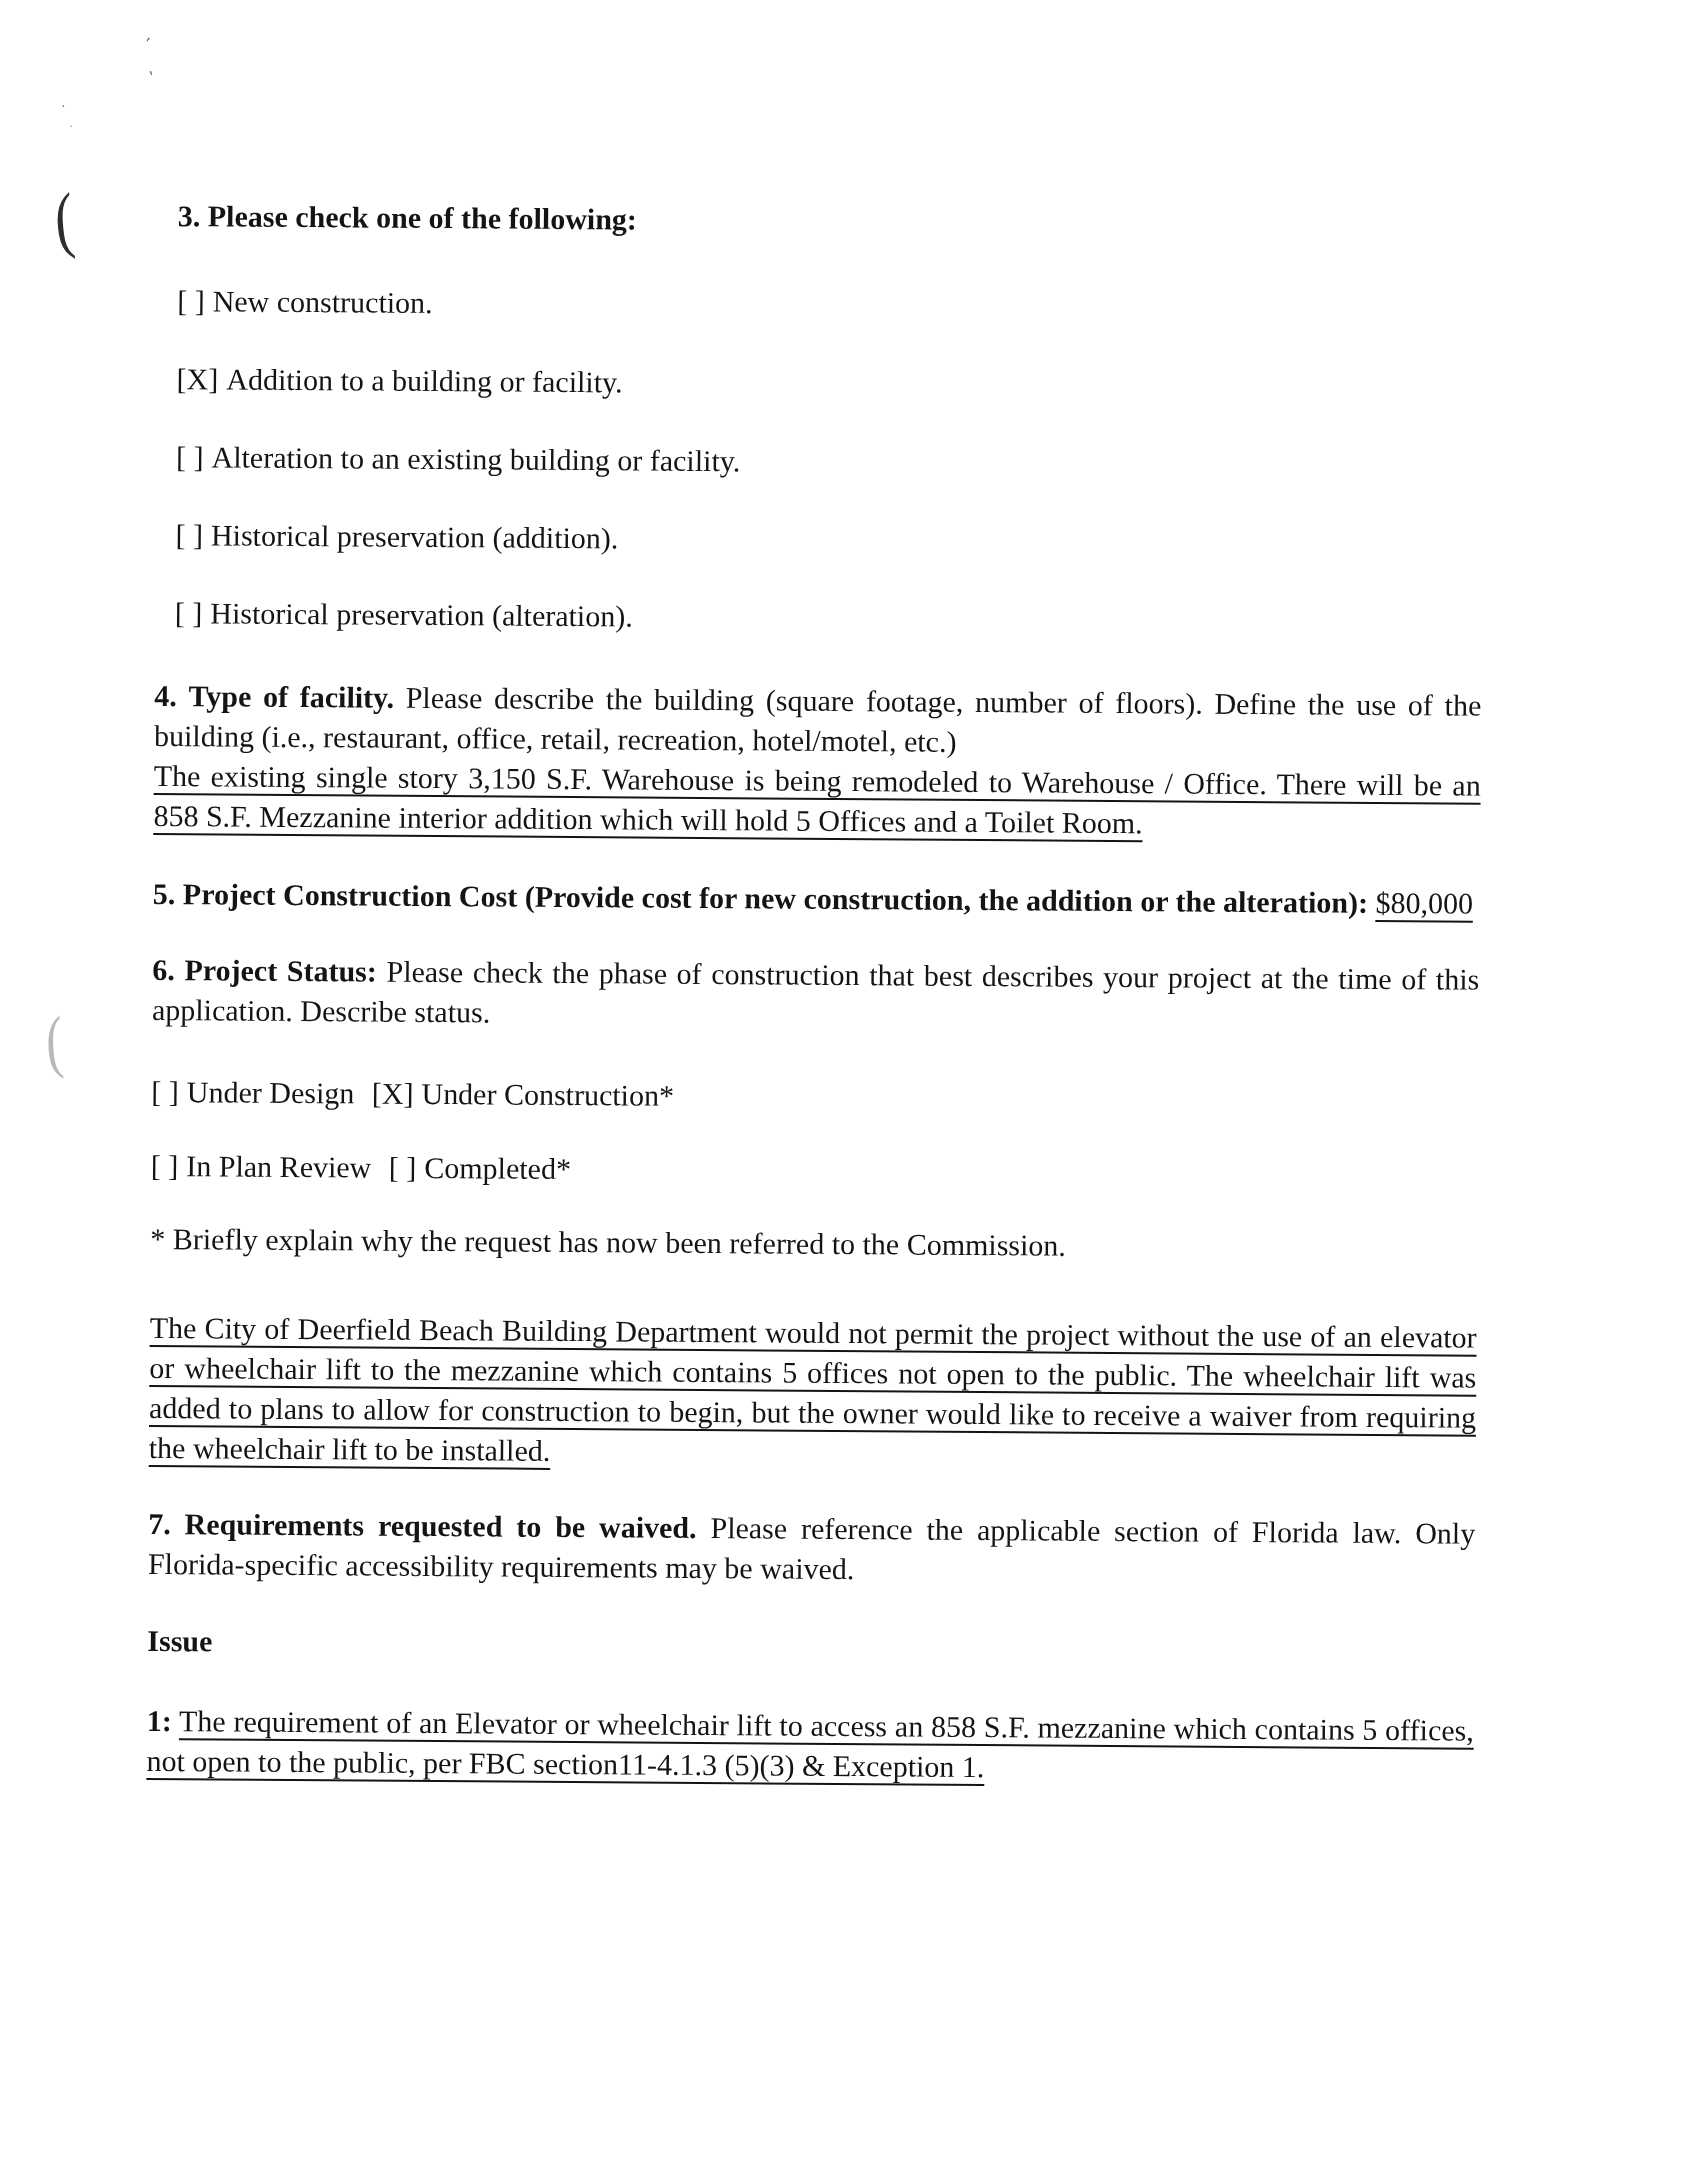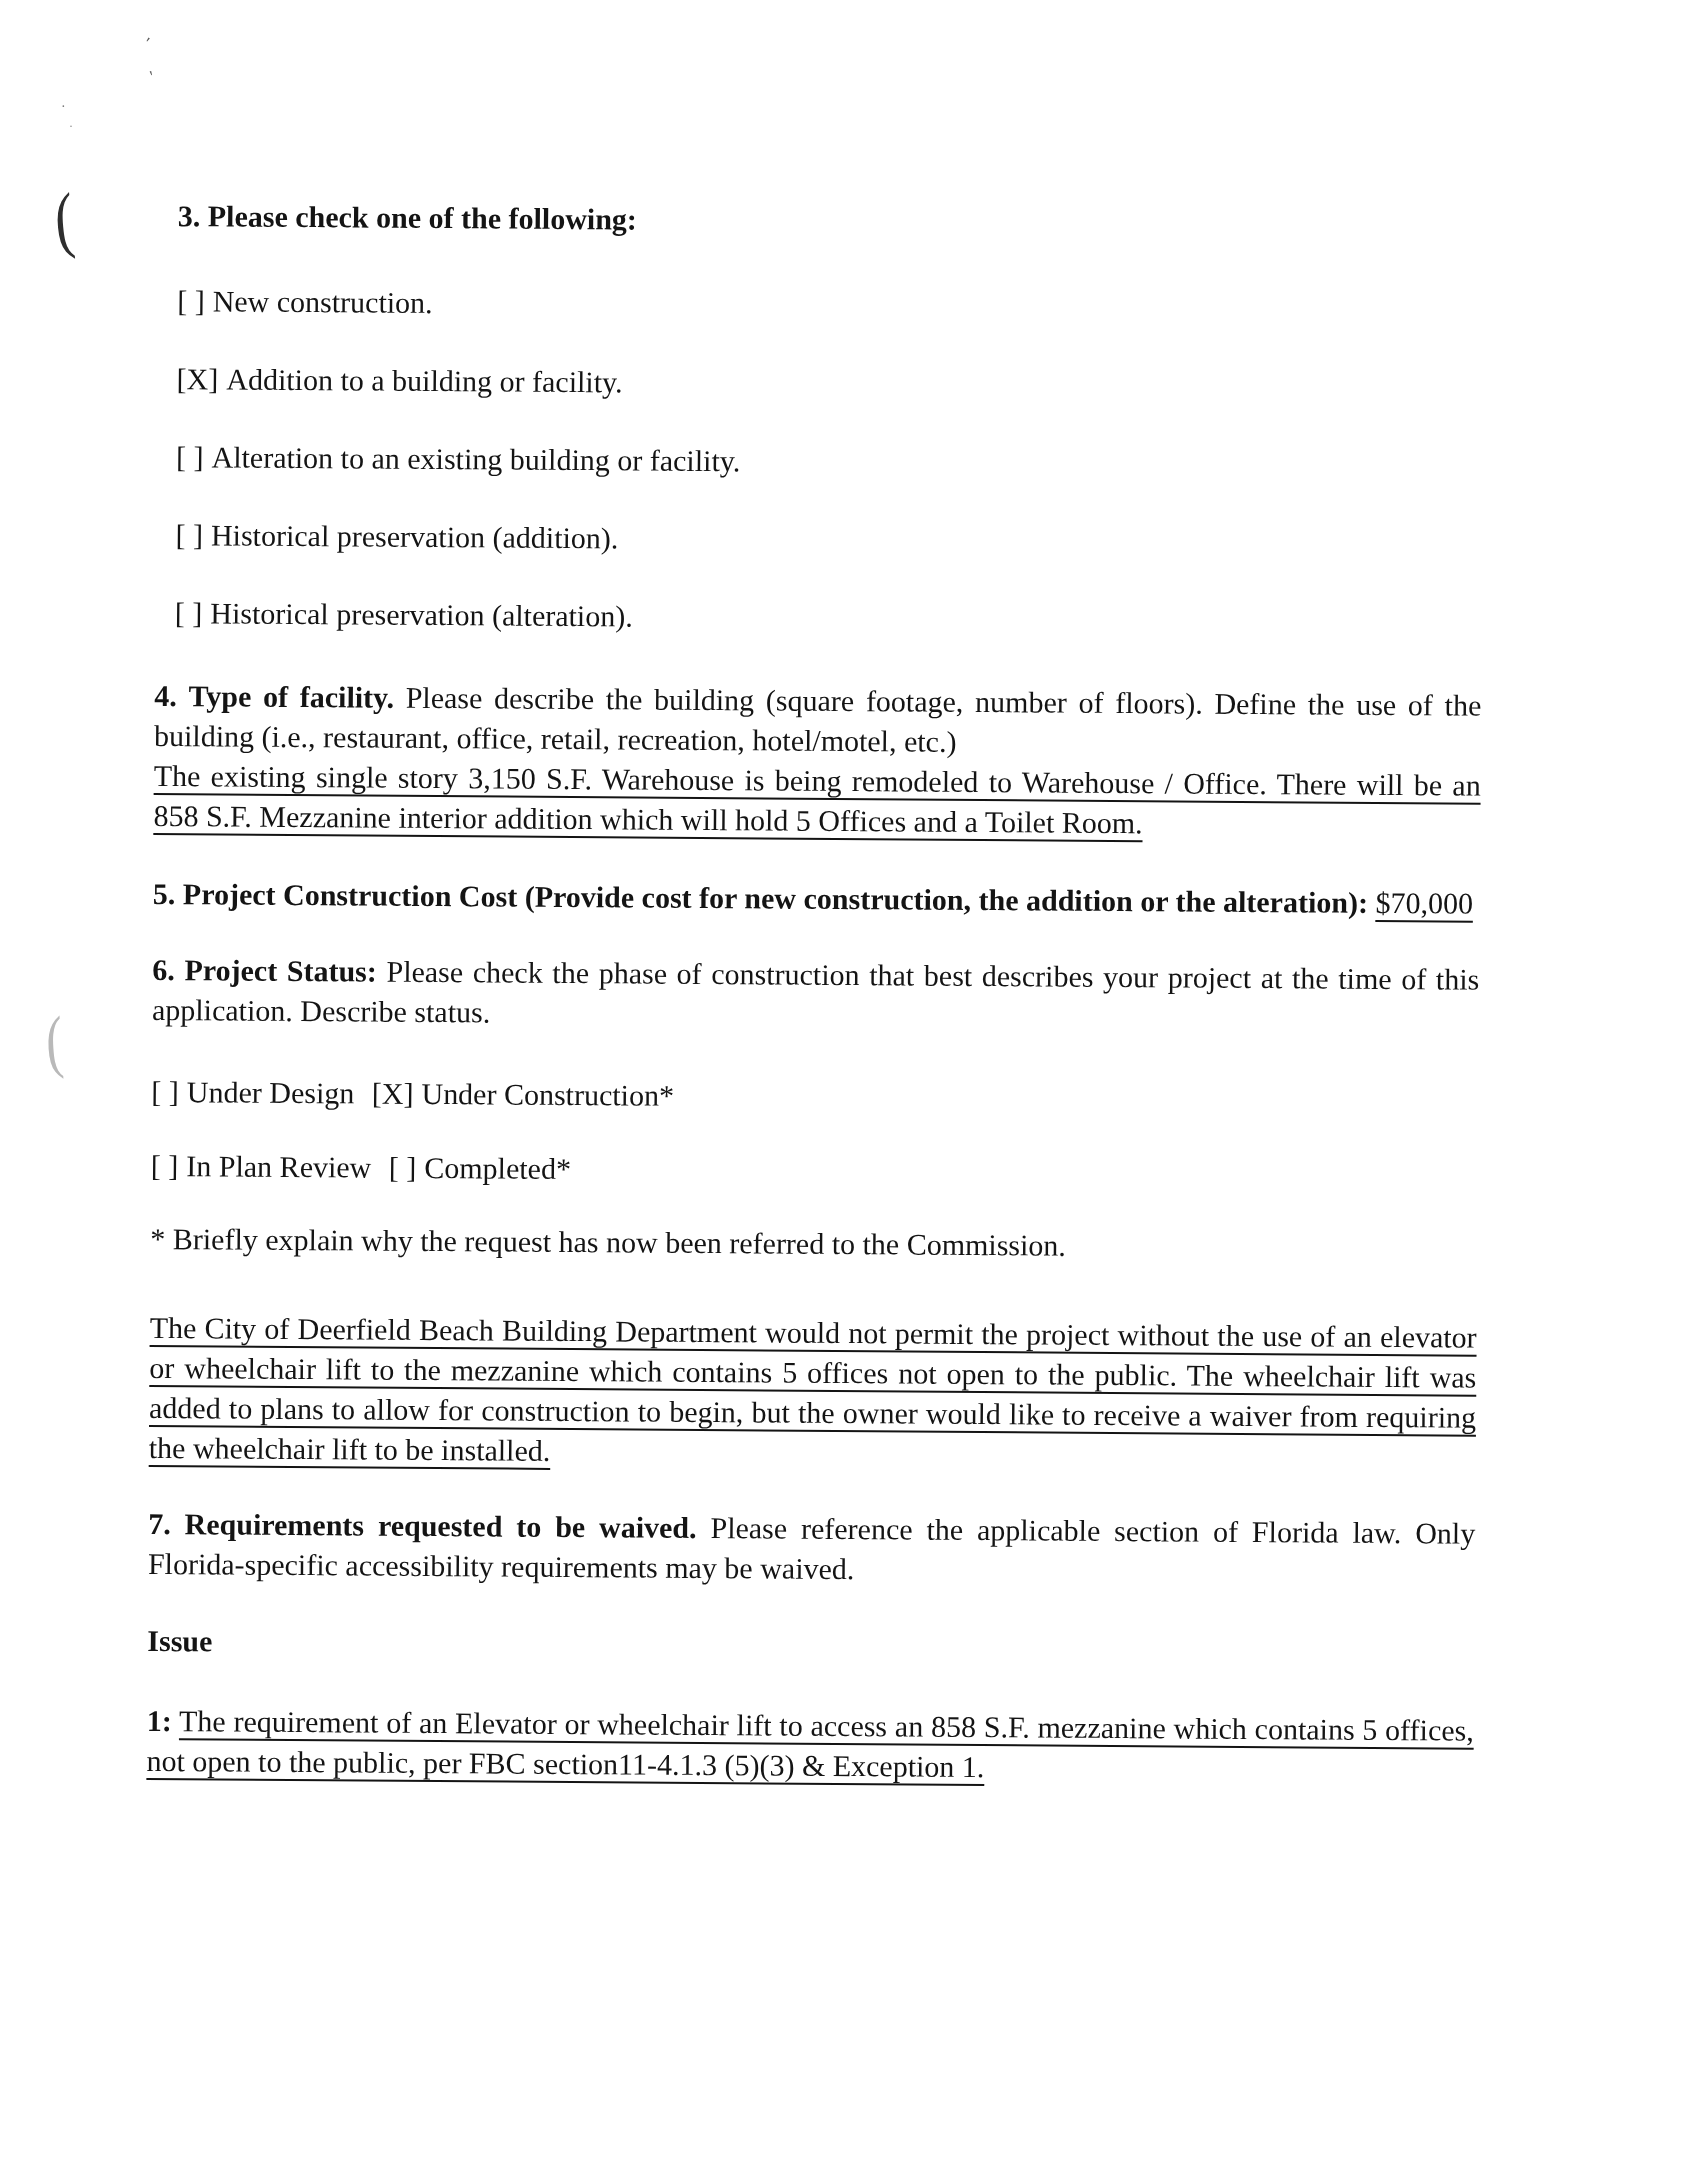--- a/index.html
+++ b/index.html
@@ -124,21 +124,21 @@
         <span class="bold">Type of facility.</span>
         <span>Please describe the building (square footage, number of floors). Define the use of the building (i.e., restaurant, office, retail, recreation, hotel/motel, etc.)</span>
       </p>
       <div class="just u">The existing single story 3,150 S.F. Warehouse is being remodeled to Warehouse / Office. There will be an 858 S.F. Mezzanine interior addition which will hold 5 Offices and a Toilet Room.</div>
     </div>
 
     <div class="sec5">
       <p class="just">
         <span class="bold">5.</span>
         <span class="bold">Project Construction Cost (Provide cost for new construction, the addition or the alteration):</span>
-        <span class="u">$70,000</span>
+        <span class="u">$80,000</span>
       </p>
     </div>
 
     <div class="sec6">
       <p class="just">
         <span class="bold">6.</span>
         <span class="bold">Project Status:</span>
         <span>Please check the phase of construction that best describes your project at the time of this application. Describe status.</span>
       </p>
       <div class="status-row first">

